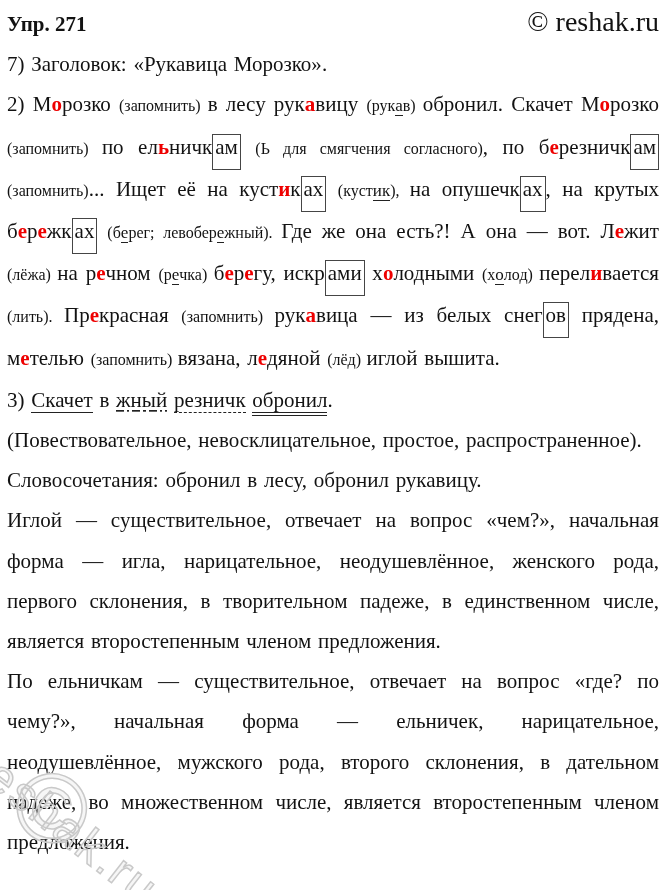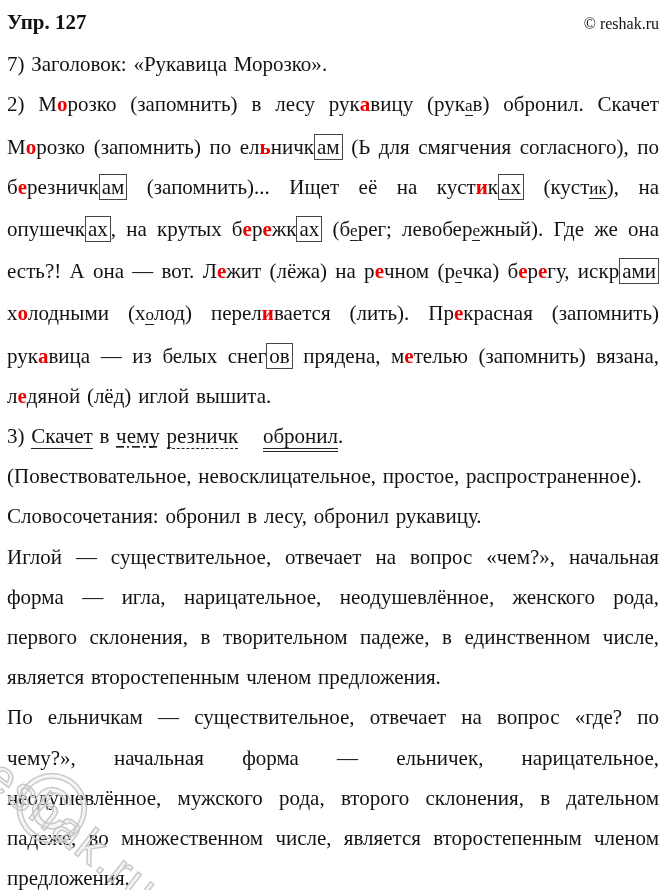--- a/index.html
+++ b/index.html
@@ -12,54 +12,54 @@
   body{
     width:666px;height:890px;overflow:hidden;position:relative;
     background:#ffffff;color:var(--ink);
     font-family:"Liberation Serif","DejaVu Serif",serif;
     font-size:21px;line-height:40.2px;
     padding:2px 7px 0 7px;box-sizing:border-box;
   }
   .content{position:relative;z-index:1;}
   .hdr{display:flex;justify-content:space-between;align-items:baseline;}
   .hdr .ex{font-weight:bold;}
-  .hdr .cr{font-size:16px;}
+  .hdr .cr{font-size:28px;}
   p.doc{margin:0;text-align:justify;word-spacing:1.5px;}
   .run{white-space:pre-wrap;}
   .run-b{font-weight:normal;}
   .run-r{color:var(--red);font-weight:bold;}
-  .run-s{font-size:21px;}
+  .run-s{font-size:16px;}
   .run-su{font-size:17px;border-bottom:1.4px solid #222;}
-  .run-bx{border:1.4px solid var(--boxb);padding:0 2px 0 2px;}
+  .run-bx{border:1.4px solid var(--boxb);padding:0 2px 10px 2px;}
   .run-u1{border-bottom:1.7px solid #222;}
-  .run-u2{border-bottom:4.5px double #222;margin-left:18px;}
+  .run-u2{border-bottom:4.5px double #222;}
   .run-ud{border-bottom:1.7px dashed #222;}
   .run-uw{background:repeating-linear-gradient(90deg,#222 0 8px,transparent 8px 11px,#222 11px 13.5px,transparent 13.5px 16.5px) left bottom/100% 1.7px no-repeat;}
   .watermark{
     position:absolute;z-index:2;pointer-events:none;
     font-family:"Liberation Sans","DejaVu Sans",sans-serif;
     color:rgba(190,190,190,0.14);
     -webkit-text-stroke:1.5px var(--wm);
     letter-spacing:3px;
   }
   .wm-text{left:-10px;top:742px;font-size:47px;transform:rotate(38deg);transform-origin:0 0;}
   .wm-copy{left:26px;top:776px;font-size:98px;transform:rotate(22deg);transform-origin:0 0;letter-spacing:0;}
 </style>
 </head>
 <body>
 
 <div class="content">
   <div class="hdr">
-    <span class="ex">Упр. 127</span>
+    <span class="ex">Упр. 271</span>
     <span class="cr">© reshak.ru</span>
   </div>
 
   <p class="doc"><span class="run run-t">7) Заголовок: </span><span class="run run-b">«Рукавица Морозко»</span><span class="run run-t">.</span></p>
   <p class="doc"><span class="run run-t">2) М</span><span class="run run-r">о</span><span class="run run-t">розко </span><span class="run run-s">(запомнить) </span><span class="run run-t">в лесу рук</span><span class="run run-r">а</span><span class="run run-t">вицу </span><span class="run run-s">(рук</span><span class="run run-su">а</span><span class="run run-s">в) </span><span class="run run-t">обронил. Скачет М</span><span class="run run-r">о</span><span class="run run-t">розко </span><span class="run run-s">(запомнить) </span><span class="run run-t">по ел</span><span class="run run-r">ь</span><span class="run run-t">ничк</span><span class="run run-bx">ам</span><span class="run run-t"> </span><span class="run run-s">(Ь для смягчения согласного)</span><span class="run run-t">, по б</span><span class="run run-r">е</span><span class="run run-t">резничк</span><span class="run run-bx">ам</span><span class="run run-t"> </span><span class="run run-s">(запомнить)</span><span class="run run-t">... Ищет её на куст</span><span class="run run-r">и</span><span class="run run-t">к</span><span class="run run-bx">ах</span><span class="run run-t"> </span><span class="run run-s">(куст</span><span class="run run-su">ик</span><span class="run run-s">), </span><span class="run run-t">на опушечк</span><span class="run run-bx">ах</span><span class="run run-t">, на крутых б</span><span class="run run-r">е</span><span class="run run-t">р</span><span class="run run-r">е</span><span class="run run-t">жк</span><span class="run run-bx">ах</span><span class="run run-t"> </span><span class="run run-s">(б</span><span class="run run-su">е</span><span class="run run-s">рег; левобер</span><span class="run run-su">е</span><span class="run run-s">жный). </span><span class="run run-t">Где же она есть?! А она — вот. Л</span><span class="run run-r">е</span><span class="run run-t">жит </span><span class="run run-s">(лёжа) </span><span class="run run-t">на р</span><span class="run run-r">е</span><span class="run run-t">чном </span><span class="run run-s">(р</span><span class="run run-su">е</span><span class="run run-s">чка) </span><span class="run run-t">б</span><span class="run run-r">е</span><span class="run run-t">р</span><span class="run run-r">е</span><span class="run run-t">гу, искр</span><span class="run run-bx">ами</span><span class="run run-t"> х</span><span class="run run-r">о</span><span class="run run-t">лодными </span><span class="run run-s">(х</span><span class="run run-su">о</span><span class="run run-s">лод) </span><span class="run run-t">перел</span><span class="run run-r">и</span><span class="run run-t">вается </span><span class="run run-s">(лить). </span><span class="run run-t">Пр</span><span class="run run-r">е</span><span class="run run-t">красная </span><span class="run run-s">(запомнить) </span><span class="run run-t">рук</span><span class="run run-r">а</span><span class="run run-t">вица — из белых снег</span><span class="run run-bx">ов</span><span class="run run-t"> прядена, м</span><span class="run run-r">е</span><span class="run run-t">телью </span><span class="run run-s">(запомнить) </span><span class="run run-t">вязана, л</span><span class="run run-r">е</span><span class="run run-t">дяной </span><span class="run run-s">(лёд) </span><span class="run run-t">иглой вышита.</span></p>
-  <p class="doc"><span class="run run-t">3) </span><span class="run run-u1">Скачет</span><span class="run run-t"> в </span><span class="run run-uw">чему</span><span class="run run-t"> </span><span class="run run-ud">резничк</span><span class="run run-t"> </span><span class="run run-u2">обронил</span><span class="run run-t">.</span></p>
+  <p class="doc"><span class="run run-t">3) </span><span class="run run-u1">Скачет</span><span class="run run-t"> в </span><span class="run run-uw">жный</span><span class="run run-t"> </span><span class="run run-ud">резничк</span><span class="run run-t"> </span><span class="run run-u2">обронил</span><span class="run run-t">.</span></p>
   <p class="doc"><span class="run run-t">(Повествовательное, невосклицательное, простое, распространенное).</span></p>
   <p class="doc"><span class="run run-t">Словосочетания: обронил в лесу, обронил рукавицу.</span></p>
   <p class="doc"><span class="run run-b">Иглой</span><span class="run run-t"> — существительное, отвечает на вопрос «чем?», начальная форма — игла, нарицательное, неодушевлённое, женского рода, первого склонения, в творительном падеже, в единственном числе, является второстепенным членом предложения.</span></p>
   <p class="doc"><span class="run run-b">По ельничкам</span><span class="run run-t"> — существительное, отвечает на вопрос «где? по чему?», начальная форма — ельничек, нарицательное, неодушевлённое, мужского рода, второго склонения, в дательном падеже, во множественном числе, является второстепенным членом предложения.</span></p>
 </div>
 
 <span class="watermark wm-text">reshak.ru</span>
 <span class="watermark wm-copy">©</span>
 
 </body></html>

